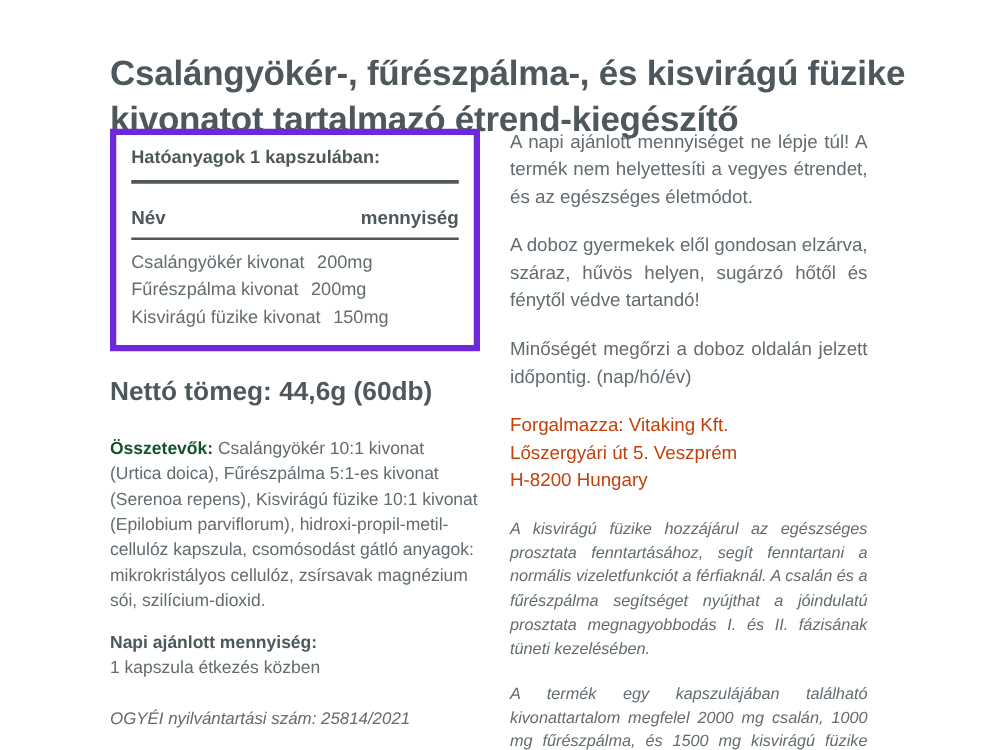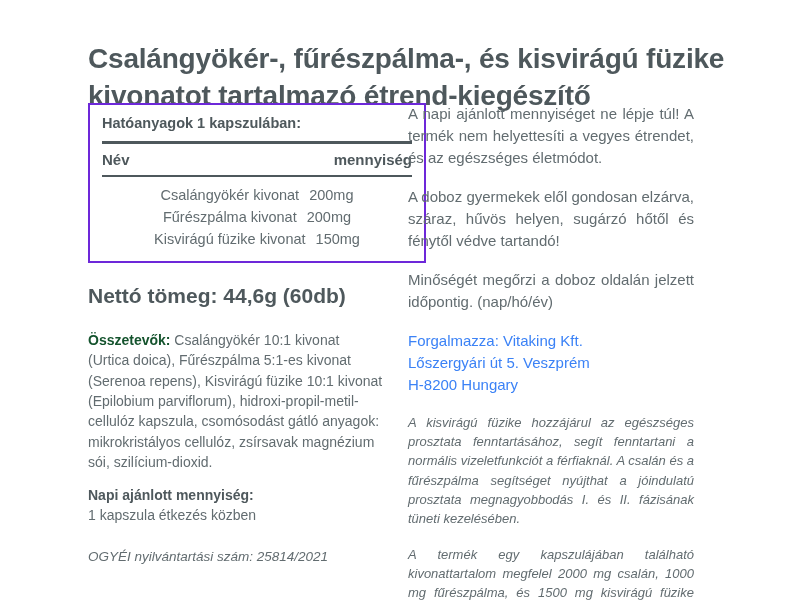--- a/index.html
+++ b/index.html
@@ -44,24 +44,24 @@
   }
   .col-right {
     position: absolute;
     left: 408px;
     top: 103px;
     width: 286px;
   }
 
   
   .facts-box {
-    border: 2px solid #6d28d9;
+    border: 5px solid #6d28d9;
     padding: 10px 12px 11px 12px;
     box-sizing: border-box;
-    width: 338px;
+    width: 296px;
   }
   .facts-title {
     font-size: 14.5px;
     font-weight: bold;
     line-height: 1.2;
     padding-bottom: 9px;
     color: #4e585c;
   }
   .rule-thick {
     border-top: 3px solid #4e585c;
@@ -76,27 +76,28 @@
     line-height: 0;
   }
   .facts-head {
     display: flex;
     justify-content: space-between;
     align-items: baseline;
     font-size: 15px;
     font-weight: bold;
     padding: 7px 0 7px 0;
     color: #4e585c;
+    margin-top: 12px;
   }
   .facts-rows {
     padding-top: 7px;
   }
   .facts-row {
     display: flex;
-    justify-content: center;
+    justify-content: flex-start;
     align-items: baseline;
     font-size: 14.5px;
     line-height: 1.52;
     color: #626c70;
   }
   .facts-row .amount {
     white-space: nowrap;
     padding-left: 10px;
   }
 
@@ -146,21 +147,21 @@
     font-size: 15px;
     line-height: 1.47;
     text-align: justify;
     color: #626c70;
     margin: 0 0 17px 0;
   }
   .note:last-of-type { margin-bottom: 0; }
   .address {
     font-size: 15px;
     line-height: 1.47;
-    color: #3b82f6;
+    color: #c2410c;
     margin: 0 0 16px 0;
   }
   .claim {
     font-size: 13px;
     font-style: italic;
     line-height: 1.49;
     text-align: justify;
     color: #626c70;
     margin: 0 0 16px 0;
   }

